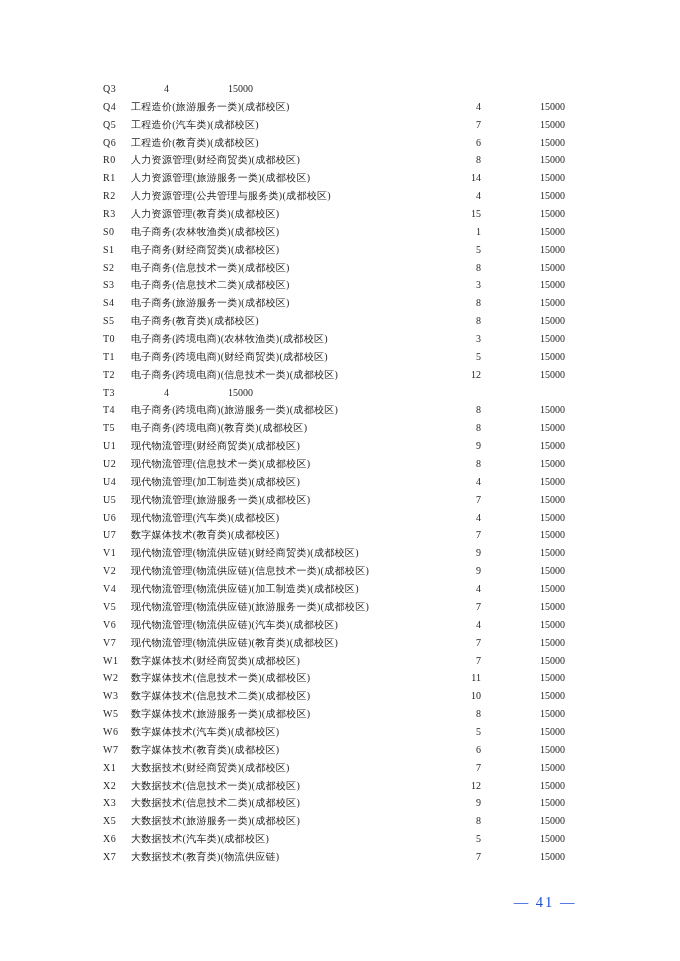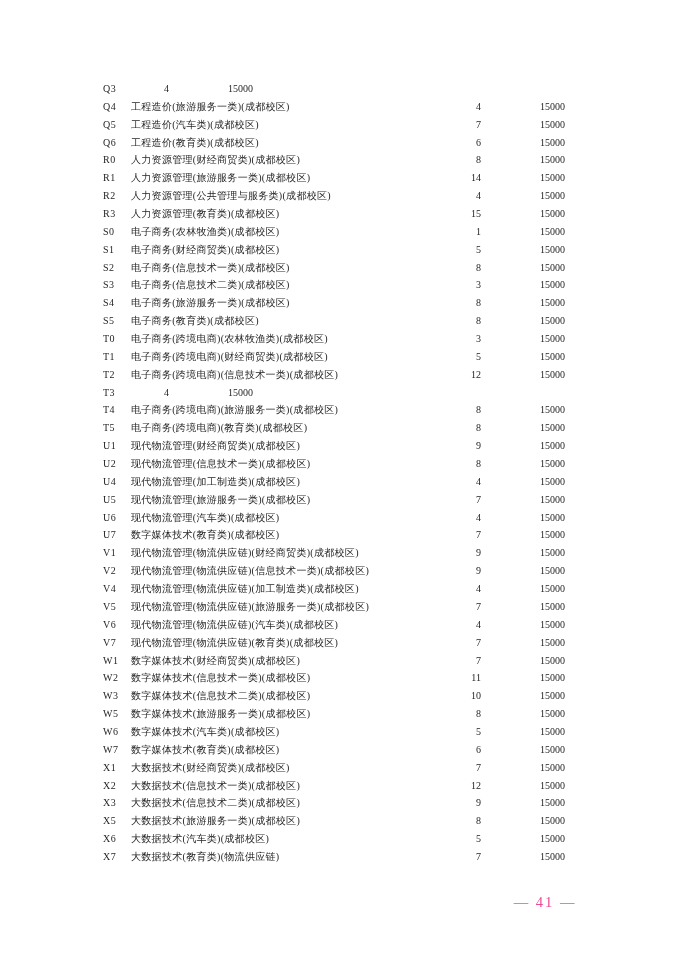--- a/index.html
+++ b/index.html
@@ -56,21 +56,21 @@
     padding-left: 36px;
   }
   .page-number {
     position: absolute;
     top: 894px;
     left: 500px;
     width: 90px;
     text-align: center;
     font-size: 14.5px;
     letter-spacing: 2px;
-    color: #ec4899;
+    color: #1d4ed8;
     font-family: Liberation Serif, serif;
   }
 </style>
 </head>
 <body>
 
 <div class="page">
   <div class="program-table">
       <div class="row">
         <span class="cell-code">Q3</span>

